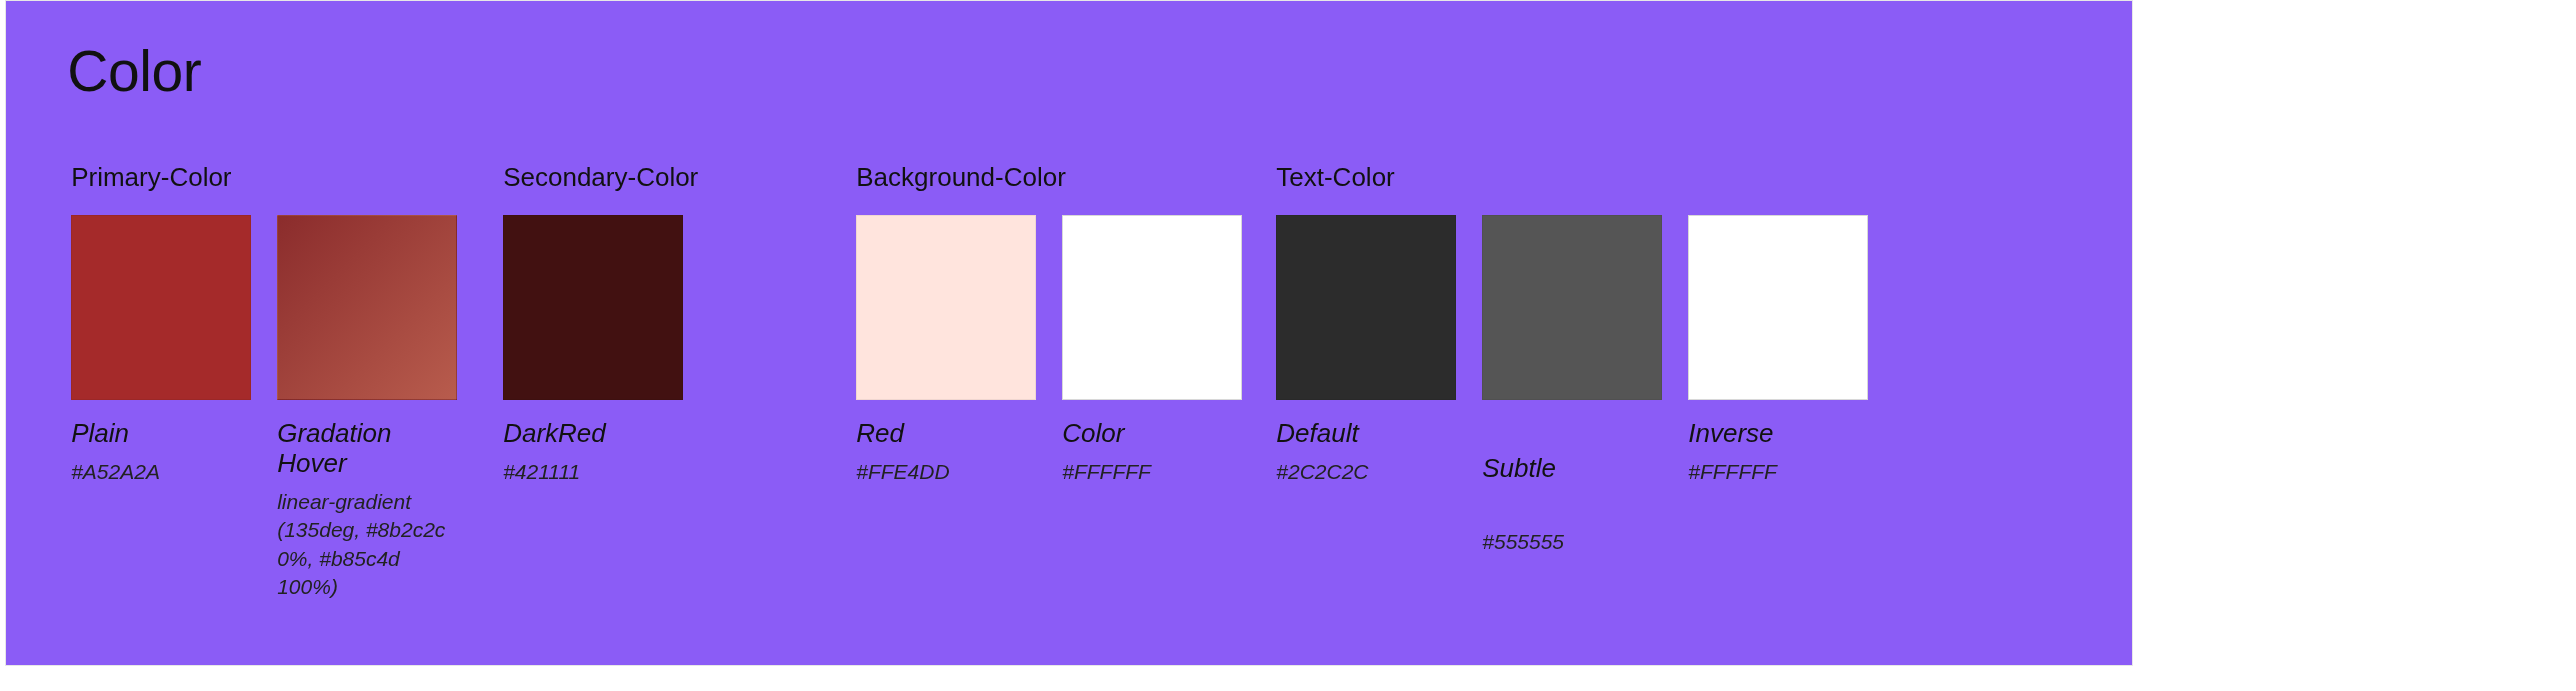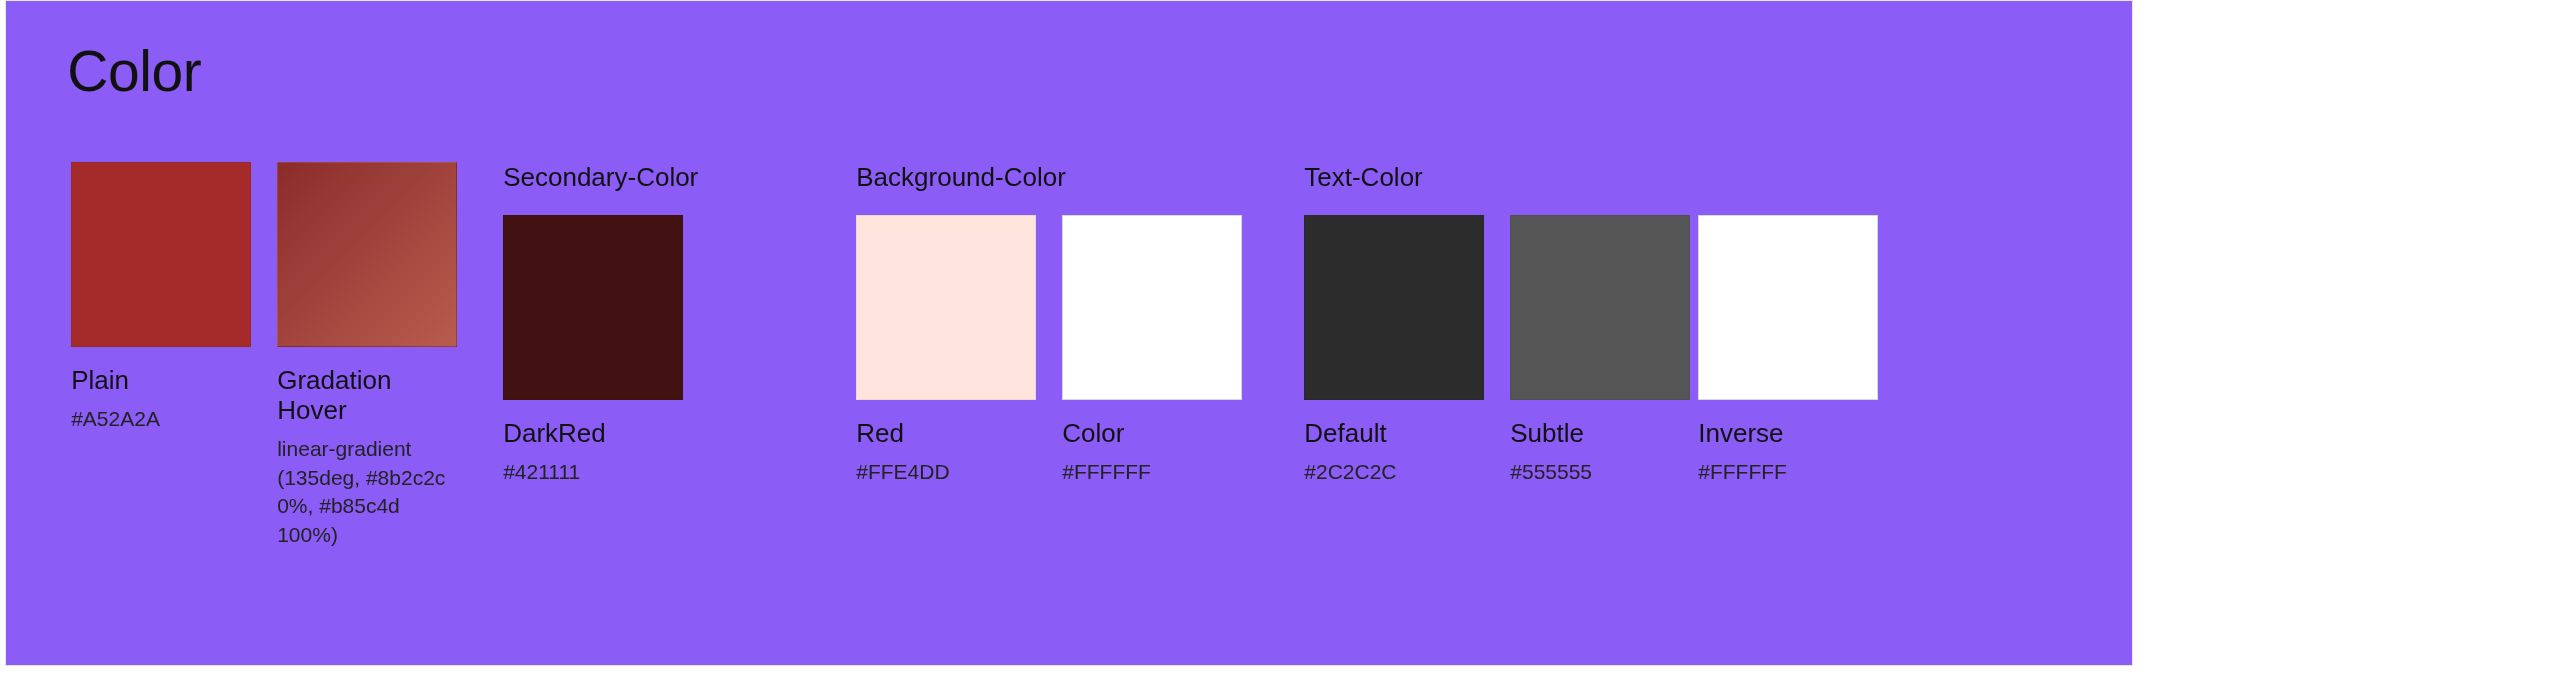--- a/index.html
+++ b/index.html
@@ -57,20 +57,21 @@
     font-weight: 400;
     line-height: 31px;
     color: #111111;
     white-space: nowrap;
     margin: 0 0 21.6px 0;
   }
 
   .swatch-row {
     display: flex;
     align-items: flex-start;
+    font-style: italic;
   }
 
   .swatch-item {
     width: 180px;
     display: flex;
     flex-direction: column;
   }
 
   .swatch-chip {
     width: 180px;
@@ -101,20 +102,21 @@
 </style>
 </head>
 <body>
 
 <div class="page-frame">
 
   <h1 class="page-title">Color</h1>
 
   <div class="groups">
       <div class="color-group" style="margin-right: 46px;">
+        <div class="group-label">Primary-Color</div>
         <div class="swatch-row">
           <div class="swatch-item" style="margin-right: 26px;">
             <div class="swatch-chip" style="background: rgb(165, 42, 42);"></div>
             <div class="swatch-name">Plain</div>
             <div class="swatch-value">#A52A2A</div>
           </div>
           <div class="swatch-item">
             <div class="swatch-chip" style="background: linear-gradient(135deg, rgb(139, 44, 44) 0%, rgb(184, 92, 77) 100%);"></div>
             <div class="swatch-name">Gradation Hover</div>
             <div class="swatch-value">linear-gradient (135deg, #8b2c2c 0%, #b85c4d 100%)</div>
@@ -124,21 +126,21 @@
       <div class="color-group" style="margin-right: 125px;">
         <div class="group-label">Secondary-Color</div>
         <div class="swatch-row">
           <div class="swatch-item">
             <div class="swatch-chip" style="background: rgb(66, 17, 17);"></div>
             <div class="swatch-name">DarkRed</div>
             <div class="swatch-value">#421111</div>
           </div>
         </div>
       </div>
-      <div class="color-group" style="margin-right: 62px; padding-left: 33px;">
+      <div class="color-group" style="margin-right: 34px; padding-left: 33px;">
         <div class="group-label">Background-Color</div>
         <div class="swatch-row">
           <div class="swatch-item" style="margin-right: 26px;">
             <div class="swatch-chip" style="background: rgb(255, 228, 221);"></div>
             <div class="swatch-name">Red</div>
             <div class="swatch-value">#FFE4DD</div>
           </div>
           <div class="swatch-item">
             <div class="swatch-chip bordered" style="background: rgb(255, 255, 255);"></div>
             <div class="swatch-name">Color</div>
@@ -147,21 +149,21 @@
         </div>
       </div>
       <div class="color-group">
         <div class="group-label">Text-Color</div>
         <div class="swatch-row">
           <div class="swatch-item" style="margin-right: 26px;">
             <div class="swatch-chip" style="background: rgb(44, 44, 44);"></div>
             <div class="swatch-name">Default</div>
             <div class="swatch-value">#2C2C2C</div>
           </div>
-          <div class="swatch-item" style="margin-right: 8px;">
+          <div class="swatch-item" style="margin-right: 26px; gap: 35px;">
             <div class="swatch-chip" style="background: rgb(85, 85, 85);"></div>
             <div class="swatch-name">Subtle</div>
             <div class="swatch-value">#555555</div>
           </div>
           <div class="swatch-item">
             <div class="swatch-chip bordered" style="background: rgb(255, 255, 255);"></div>
             <div class="swatch-name">Inverse</div>
             <div class="swatch-value">#FFFFFF</div>
           </div>
         </div>

